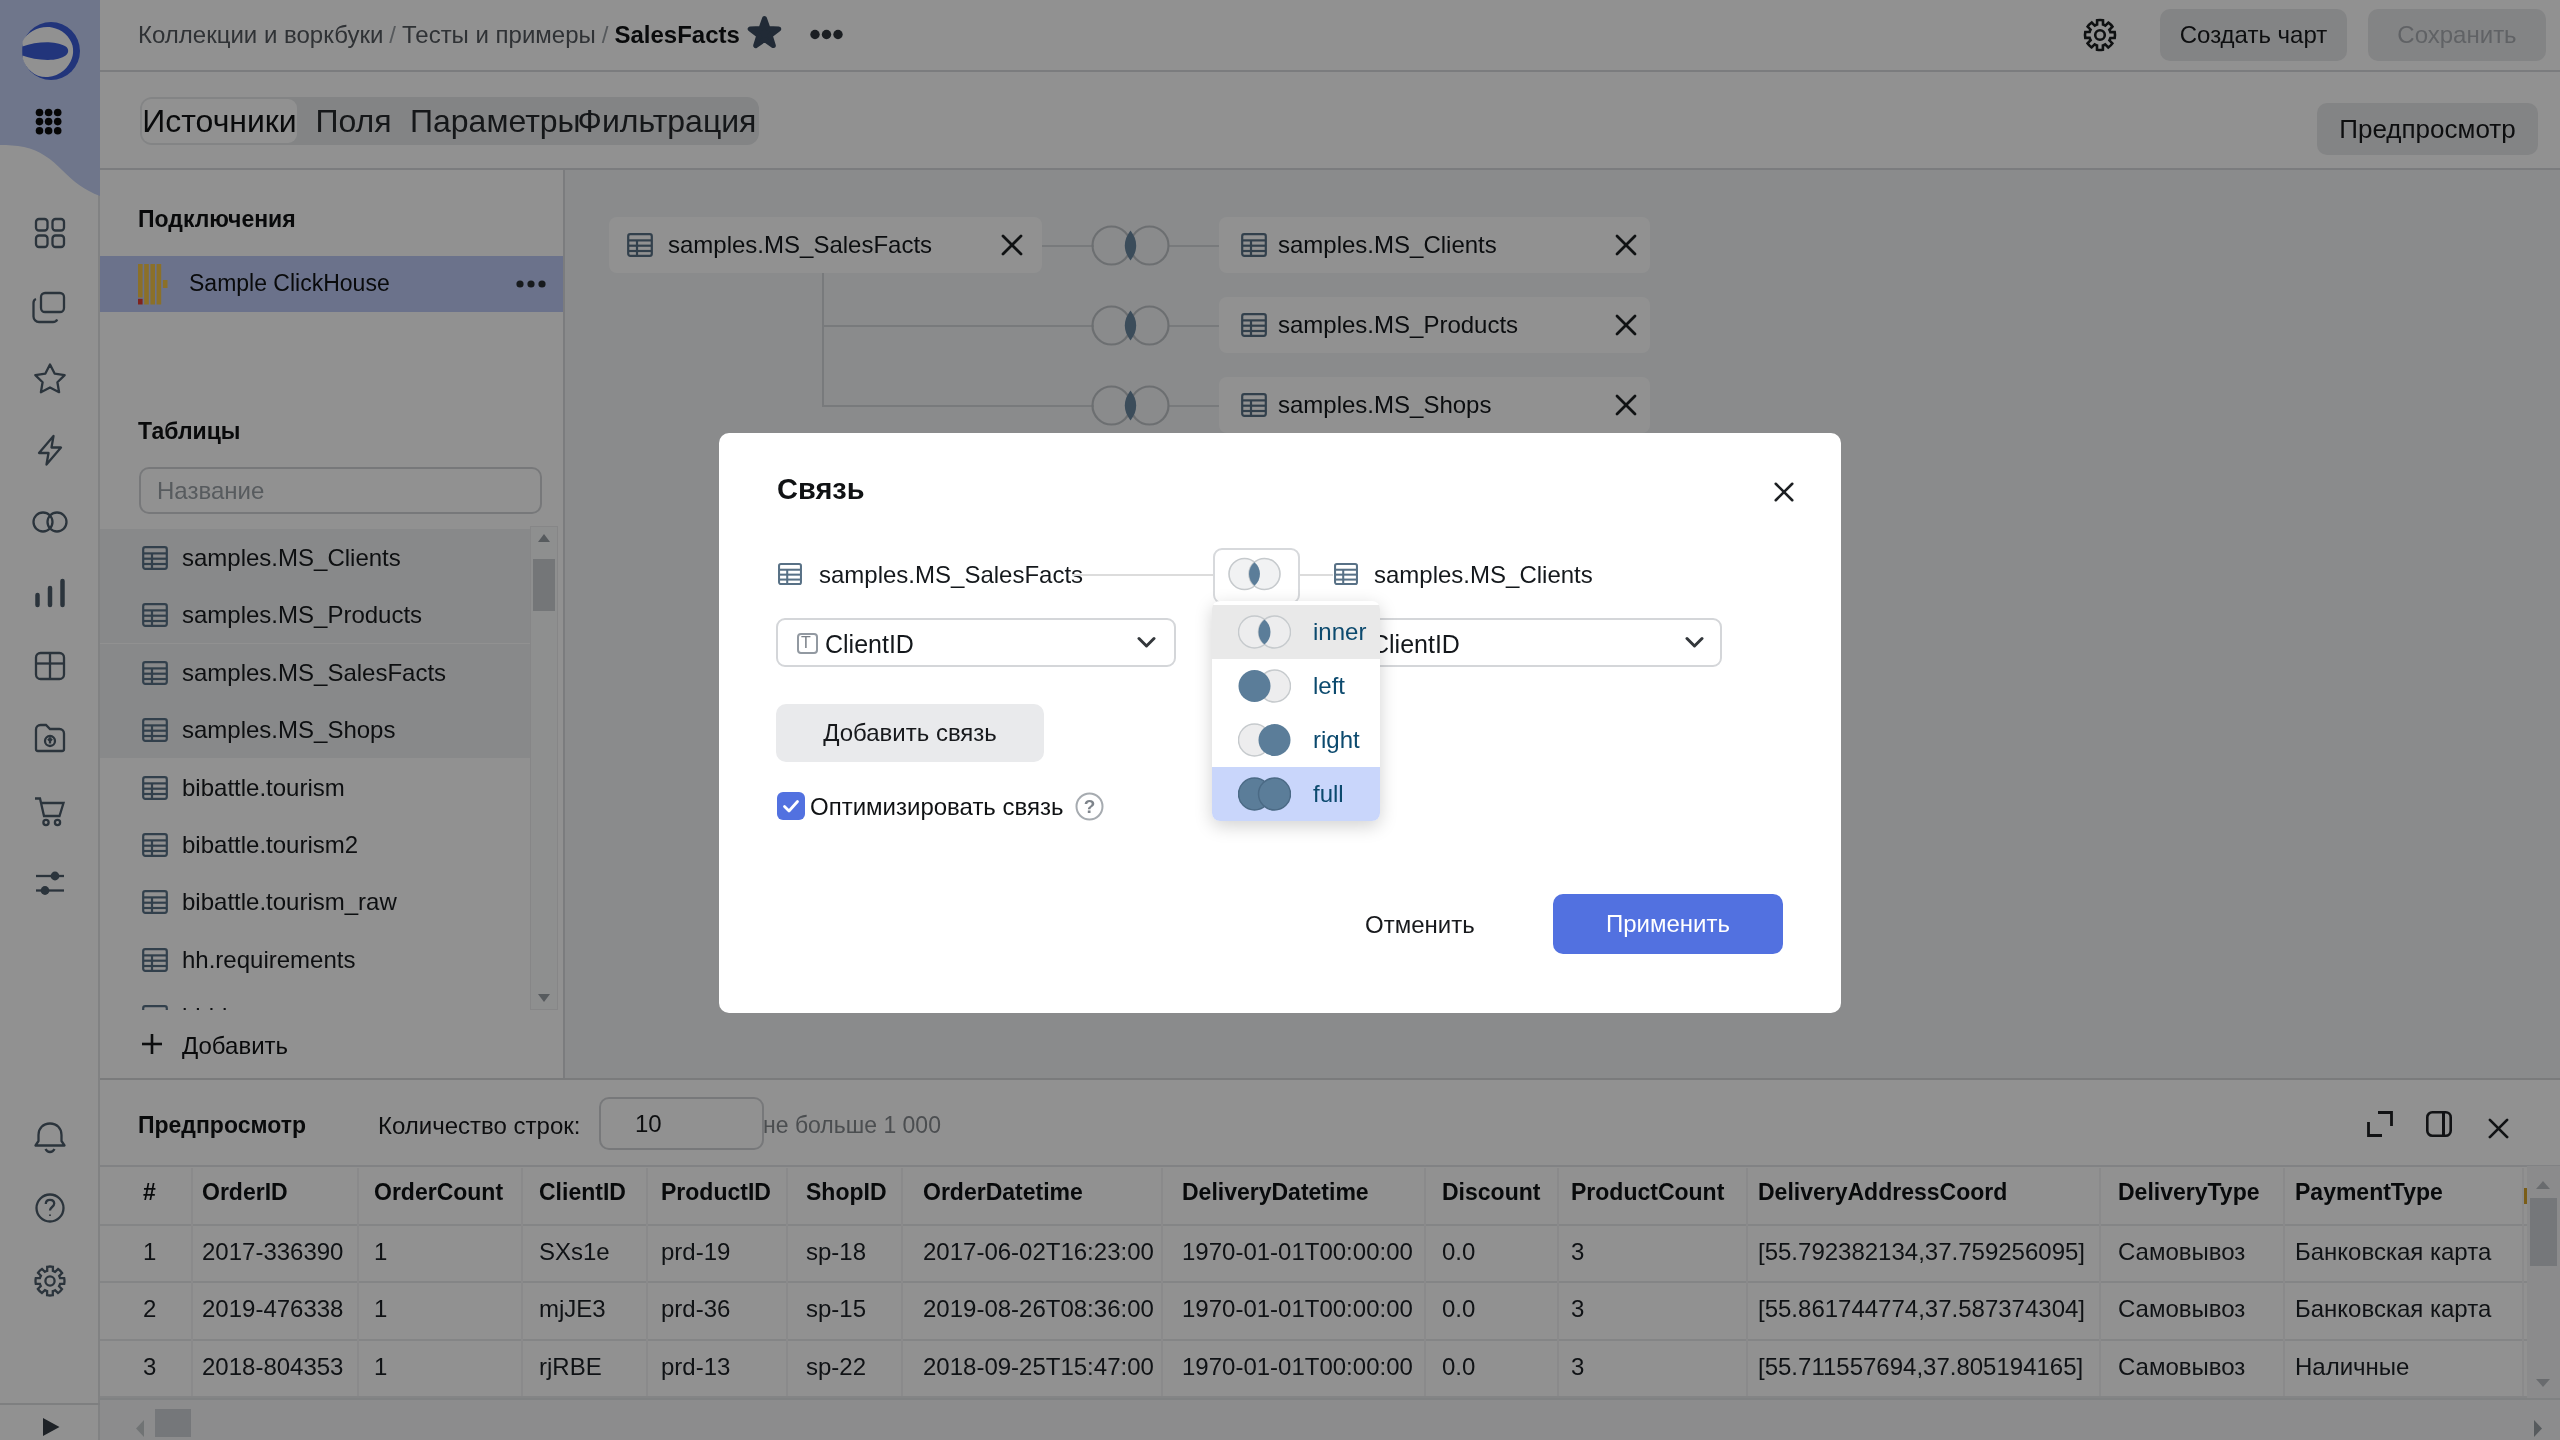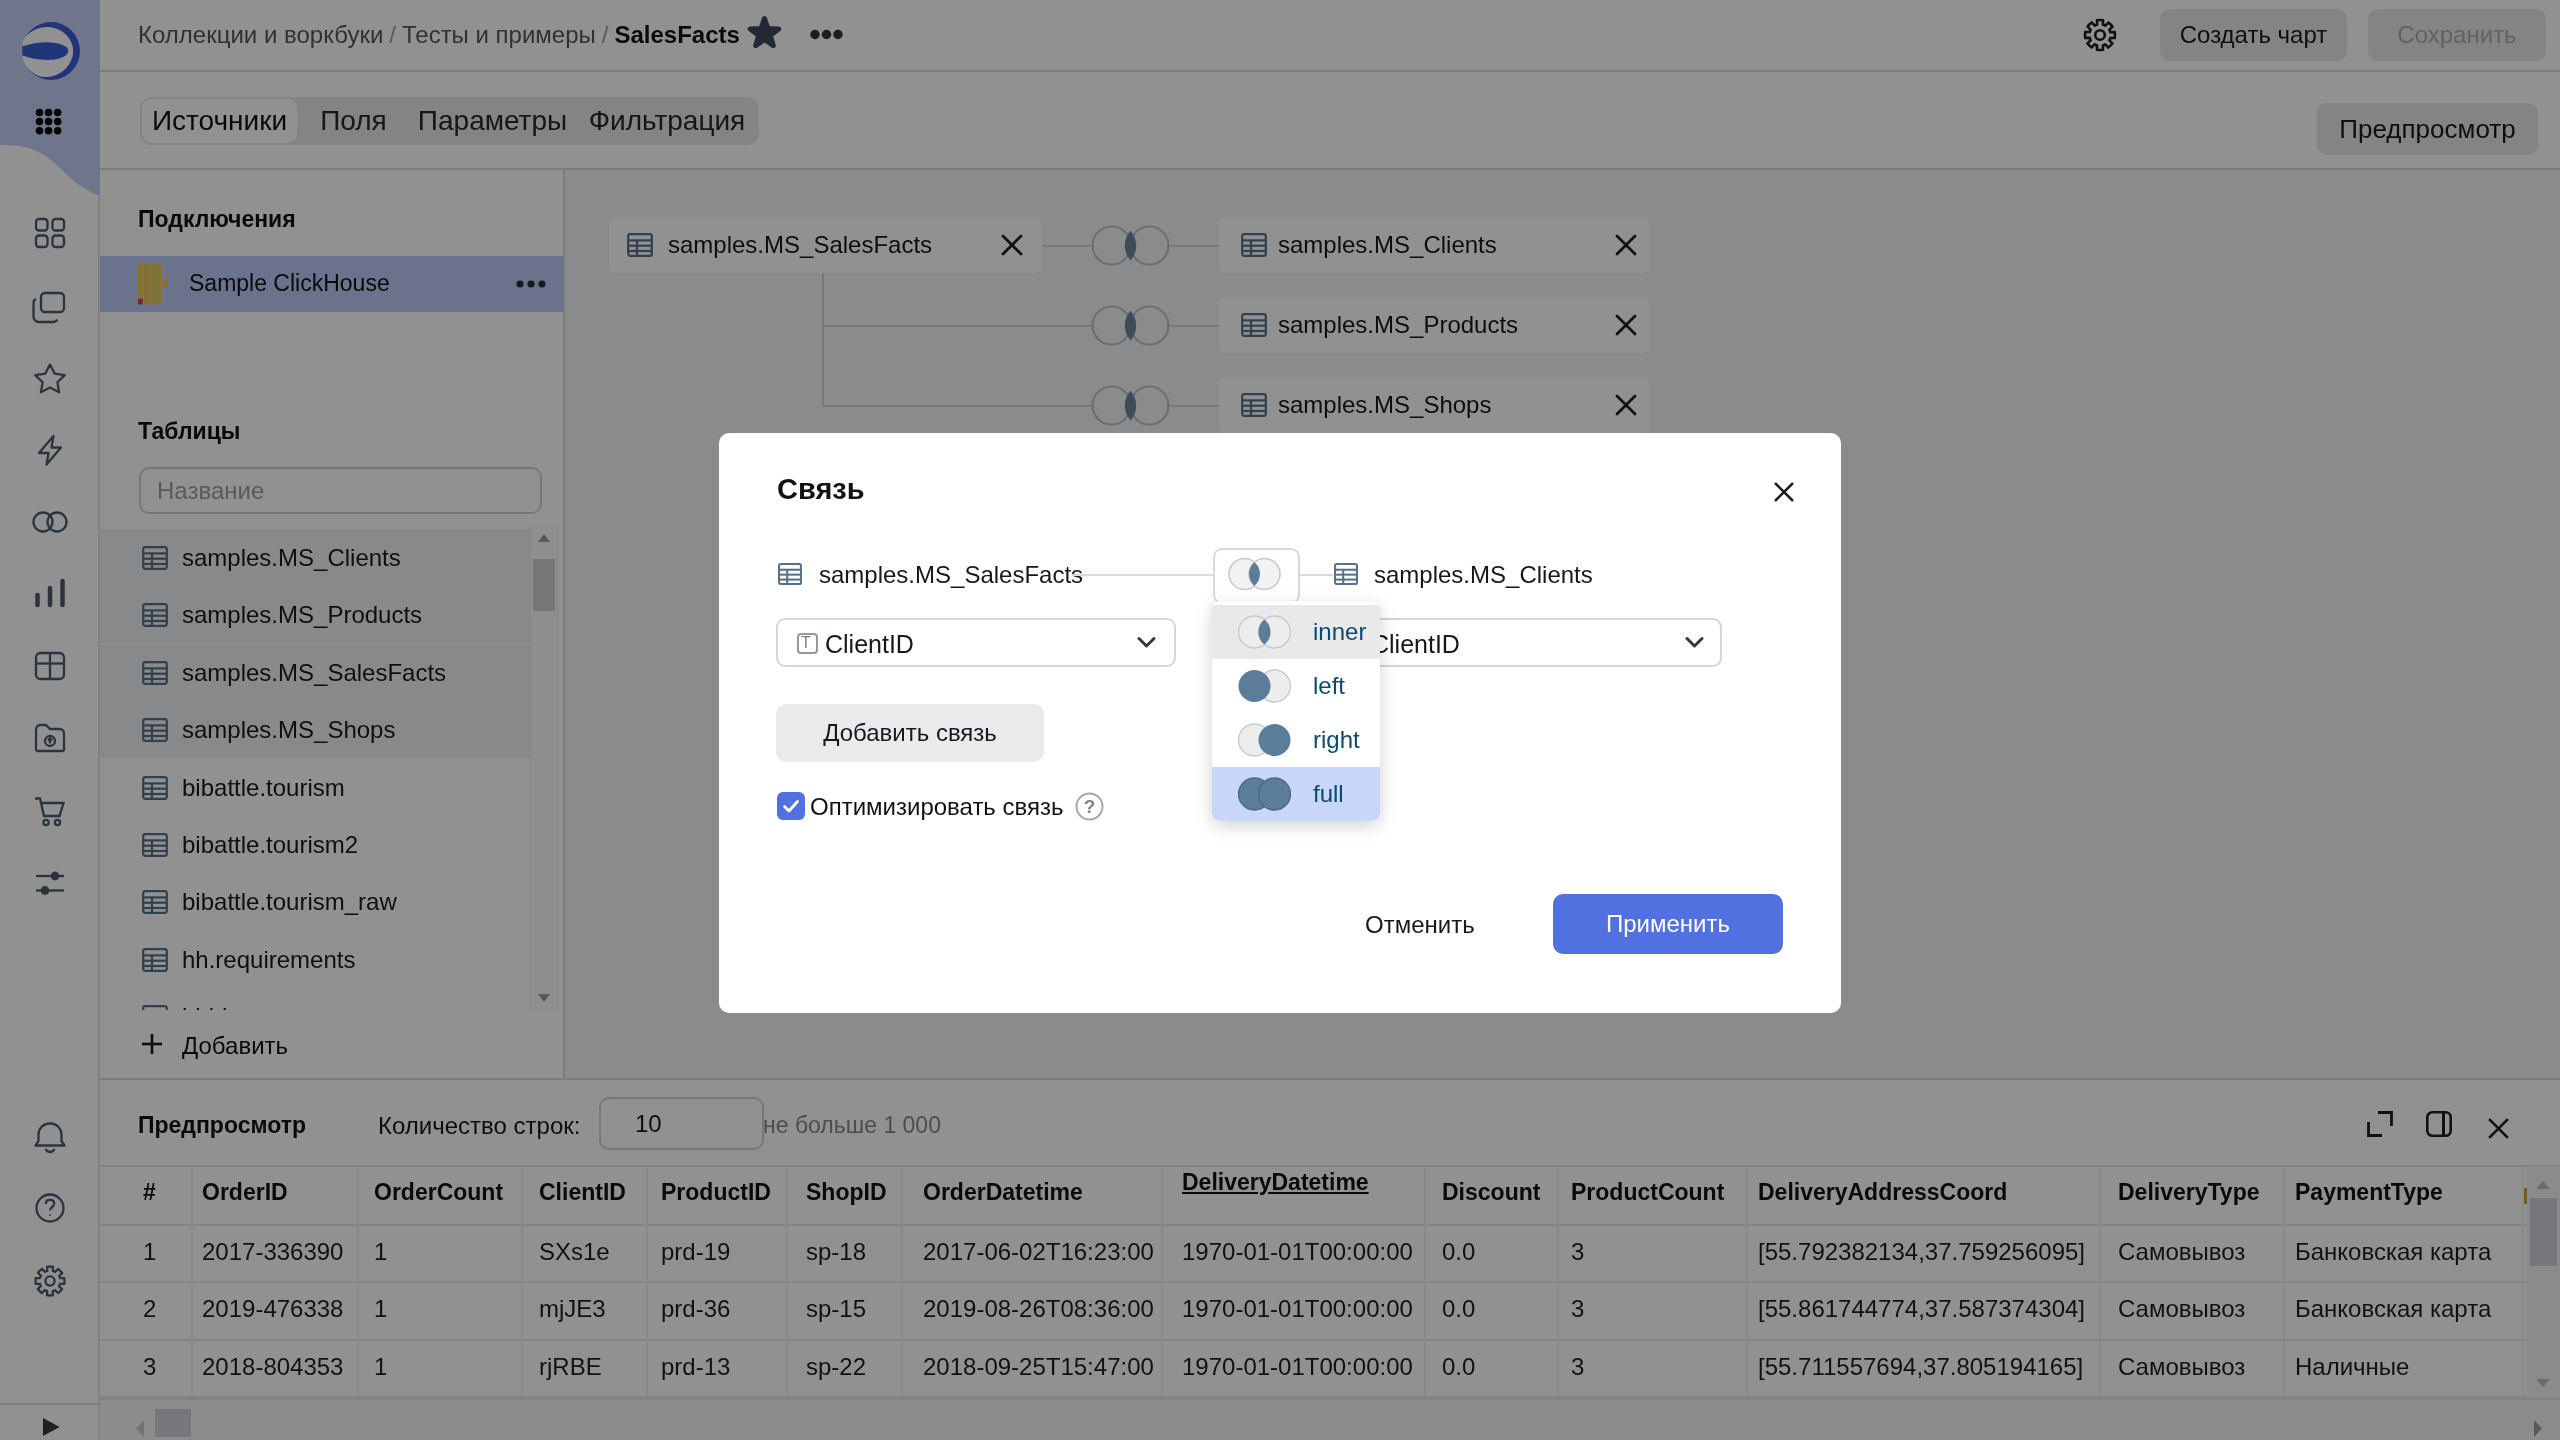--- a/index.html
+++ b/index.html
@@ -9,21 +9,21 @@
 .abs{position:absolute;}
 .txt{white-space:nowrap;}
 
 #header{left:100px;top:0;width:2460px;height:70px;background:#fff;}
 #crumbs{left:138px;top:21px;font-size:24px;color:#54585e;}
 #crumbs .sep{color:#989da2;padding:0 6px;}
 #crumbs .cur{color:#101214;font-size:24px;font-weight:bold;}
 #hdivider{left:100px;top:70px;width:2460px;height:2px;background:#d9dbde;}
 
 #tabwrap{left:140px;top:97px;width:619px;height:48px;background:#e6e8ea;border-radius:12px;}
-.tab{position:absolute;top:0;height:48px;line-height:48px;font-size:28px;color:#26292c;text-align:center;}
+.tab{position:absolute;top:0;height:48px;line-height:48px;font-size:32px;color:#26292c;text-align:center;}
 #tab1{left:2px;top:2px;width:155px;height:44px;line-height:44px;background:#fff;border-radius:9px;color:#101214;}
 #tabdivider{left:100px;top:168px;width:2460px;height:2px;background:#d9dbde;}
 .gbtn{position:absolute;background:#e7e8ea;border-radius:10px;font-size:24px;color:#17191c;text-align:center;}
 
 #lpanel{left:100px;top:170px;width:463px;height:908px;background:#fff;}
 #lpdivider{left:563px;top:170px;width:2px;height:908px;background:#d9dbde;}
 .sect{font-weight:bold;font-size:23px;color:#101214;}
 #connrow{left:0;top:86px;width:463px;height:56px;background:#bcc9f5;}
 #search{left:39px;top:297px;width:383px;height:43px;border:2px solid #d2d4d7;border-radius:10px;background:#fff;
   font-size:24px;color:#9aa0a6;line-height:43px;padding-left:16px;}
@@ -366,21 +366,21 @@
     </svg>
   <div class="abs" style="left:0;top:85px;width:2460px;height:2px;background:#e3e5e8;"></div>
   <div id="ptable" class="abs" style="left:0;top:86px;width:2460px;height:232px;overflow:hidden;">
     <div class="hcell txt" style="left:43px;top:13px;">#</div>
     <div class="hcell txt" style="left:102px;top:13px;">OrderID</div>
     <div class="hcell txt" style="left:274px;top:13px;">OrderCount</div>
     <div class="hcell txt" style="left:439px;top:13px;">ClientID</div>
     <div class="hcell txt" style="left:561px;top:13px;">ProductID</div>
     <div class="hcell txt" style="left:706px;top:13px;">ShopID</div>
     <div class="hcell txt" style="left:823px;top:13px;">OrderDatetime</div>
-    <div class="hcell txt" style="left:1082px;top:3px;text-decoration:underline;">DeliveryDatetime</div>
+    <div class="hcell txt" style="left:1082px;top:13px;">DeliveryDatetime</div>
     <div class="hcell txt" style="left:1342px;top:13px;">Discount</div>
     <div class="hcell txt" style="left:1471px;top:13px;">ProductCount</div>
     <div class="hcell txt" style="left:1658px;top:13px;">DeliveryAddressCoord</div>
     <div class="hcell txt" style="left:2018px;top:13px;">DeliveryType</div>
     <div class="hcell txt" style="left:2195px;top:13px;">PaymentType</div>
     <div class="hcell txt" style="left:2449px;top:13px;">Price</div>
     <div class="dcell txt" style="left:43px;top:71.5px;">1</div>
     <div class="dcell txt" style="left:102px;top:71.5px;">2017-336390</div>
     <div class="dcell txt" style="left:274px;top:71.5px;">1</div>
     <div class="dcell txt" style="left:439px;top:71.5px;">SXs1e</div>

